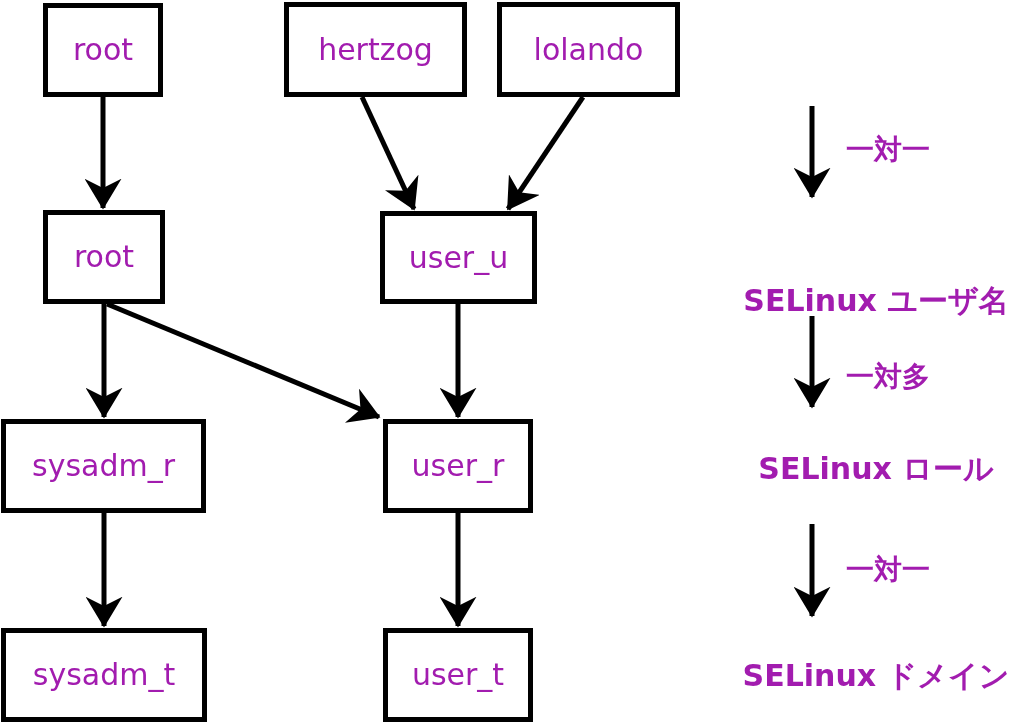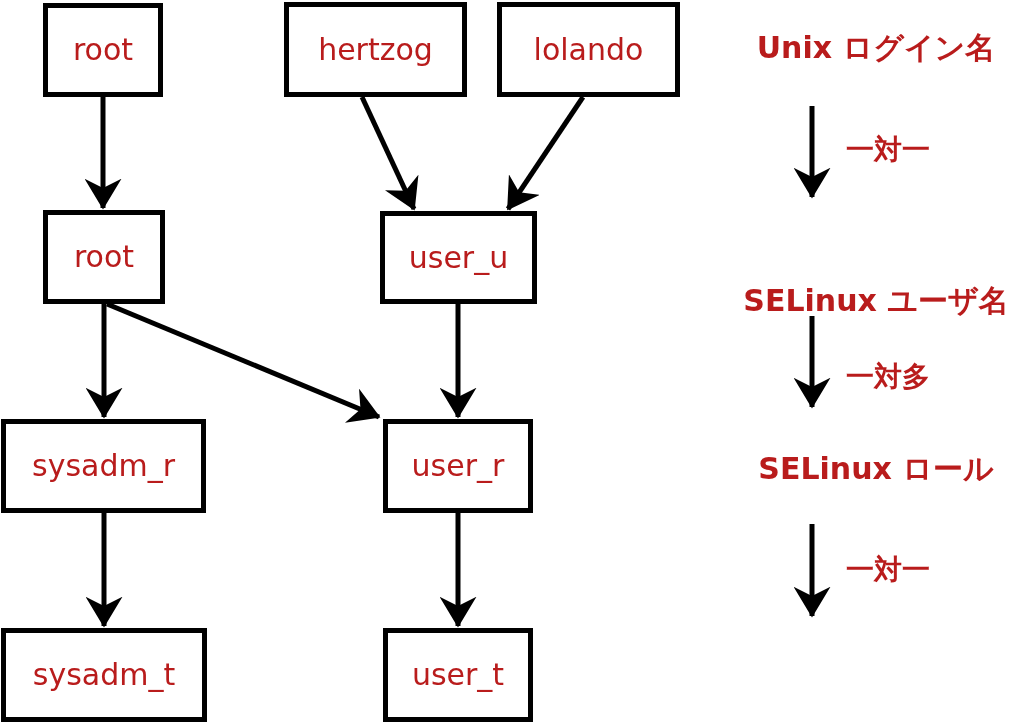--- a/index.html
+++ b/index.html
@@ -2,21 +2,21 @@
 <html><head>
 <meta charset="utf-8">
 <style>
   html, body { margin: 0; padding: 0; background: #ffffff; }
   .diagram {
     position: relative;
     width: 1010px;
     height: 726px;
     background: #ffffff;
     font-family: "DejaVu Sans", "Liberation Sans", sans-serif;
-    color: #b91c1c;
+    color: #a21caf;
     overflow: hidden;
   }
   .edges {
     position: absolute;
     left: 0; top: 0;
     width: 1010px; height: 726px;
   }
   .node {
     position: absolute;
     box-sizing: border-box;
@@ -114,20 +114,20 @@
   <div class="node n-user-r">
     <span>user_r</span>
   </div>
   <div class="node n-sysadm-t">
     <span>sysadm_t</span>
   </div>
   <div class="node n-user-t">
     <span>user_t</span>
   </div>
 
-  <div class="legend-level ll-1">Unix ログイン名</div>
   <div class="legend-relation lr-1">一対一</div>
   <div class="legend-level ll-2">SELinux ユーザ名</div>
   <div class="legend-relation lr-2">一対多</div>
   <div class="legend-level ll-3">SELinux ロール</div>
   <div class="legend-relation lr-3">一対一</div>
+  <div class="legend-level ll-4">SELinux ドメイン</div>
 
 </div>
 
 </body></html>

